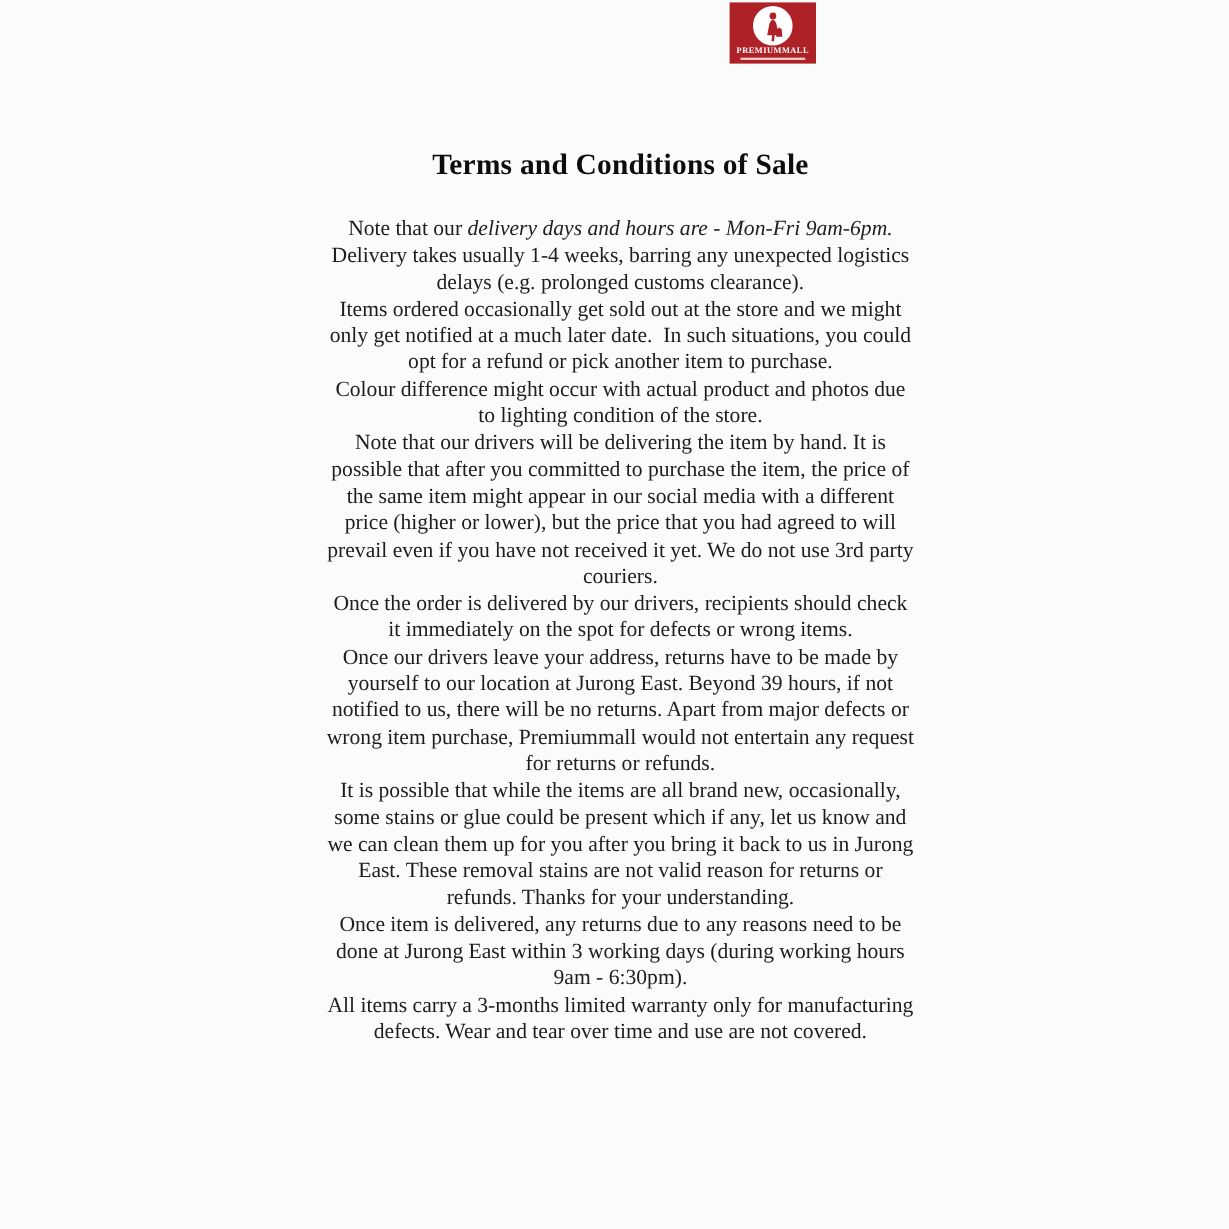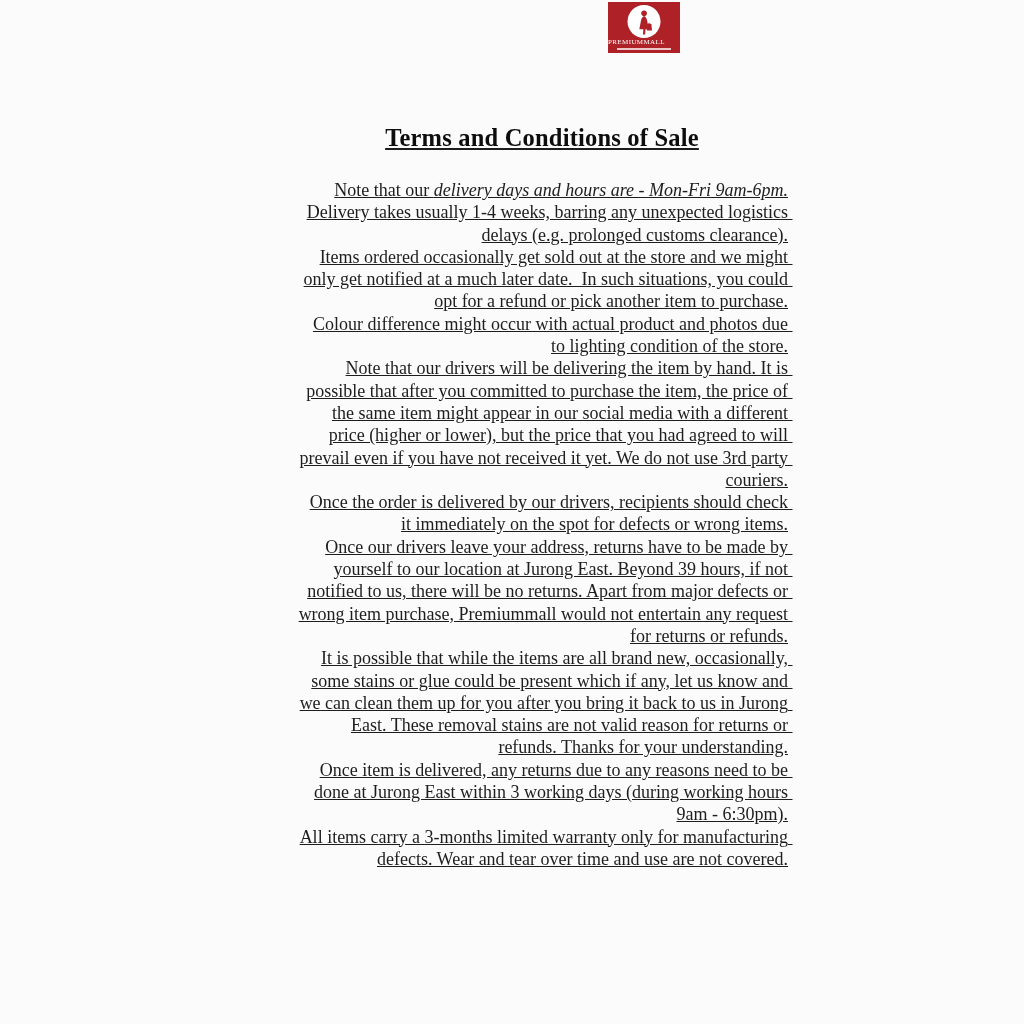--- a/index.html
+++ b/index.html
@@ -42,62 +42,62 @@
     display: block;
     width: 24px;
     height: 27px;
     margin-top: 3px;
   }
   .logo-brand {
     position: absolute;
     left: 0;
     right: 0;
     bottom: 7px;
+    text-align: center;
     color: #ffffff;
     font-family: "Liberation Serif", serif;
-    font-weight: normal;
+    font-weight: bold;
     font-size: 7px;
     letter-spacing: 0.4px;
     line-height: 7px;
     white-space: nowrap;
     margin-top: 12px;
   }
   .logo-tagline {
     position: absolute;
     left: 50%;
     bottom: 3px;
     transform: translateX(-50%);
     width: 54px;
     height: 2px;
     background: rgba(255, 255, 255, 0.75);
   }
 
   
   .doc {
     position: absolute;
-    left: 296px;
+    left: 271px;
     top: 124px;
     width: 492px;
     color: #1d1d1d;
-    text-decoration: underline;
   }
   .doc-title {
     margin: 0 0 27px 0;
     text-align: center;
     font-size: 24.5px;
     font-weight: bold;
     color: #0d0d0d;
     letter-spacing: 0.2px;
   }
   .para {
     margin: 0;
     font-size: 18px;
     line-height: 22.3px;
     white-space: pre-wrap;
-    text-align: right;
+    text-align: center;
   }
   .para .it {
     font-style: italic;
   }
 </style>
 </head>
 <body>
 
 <div class="page">
 

